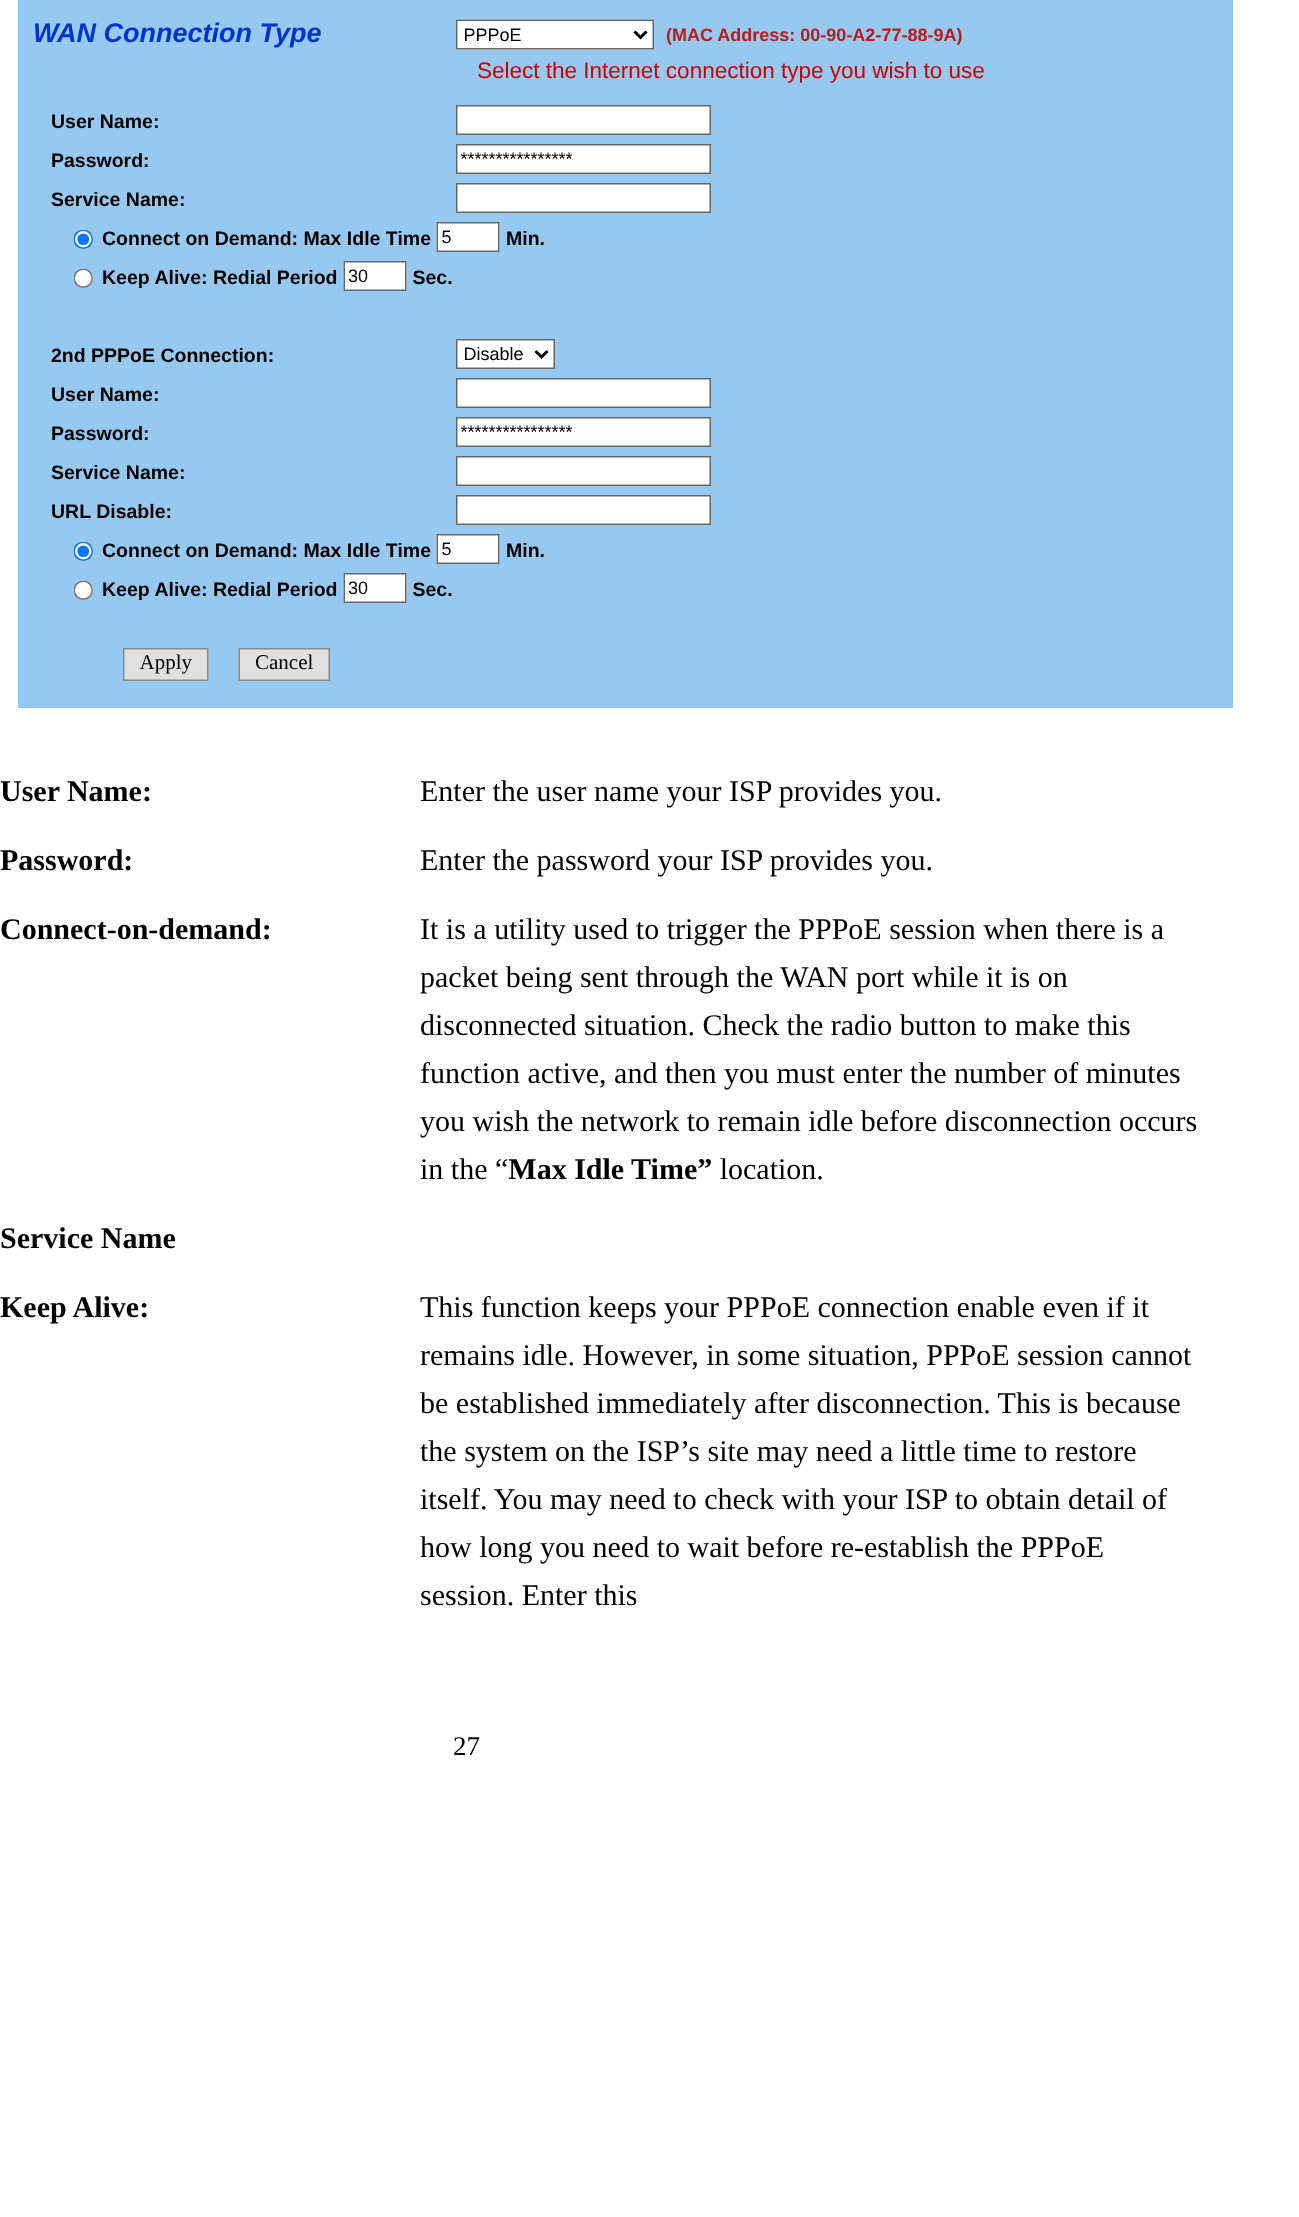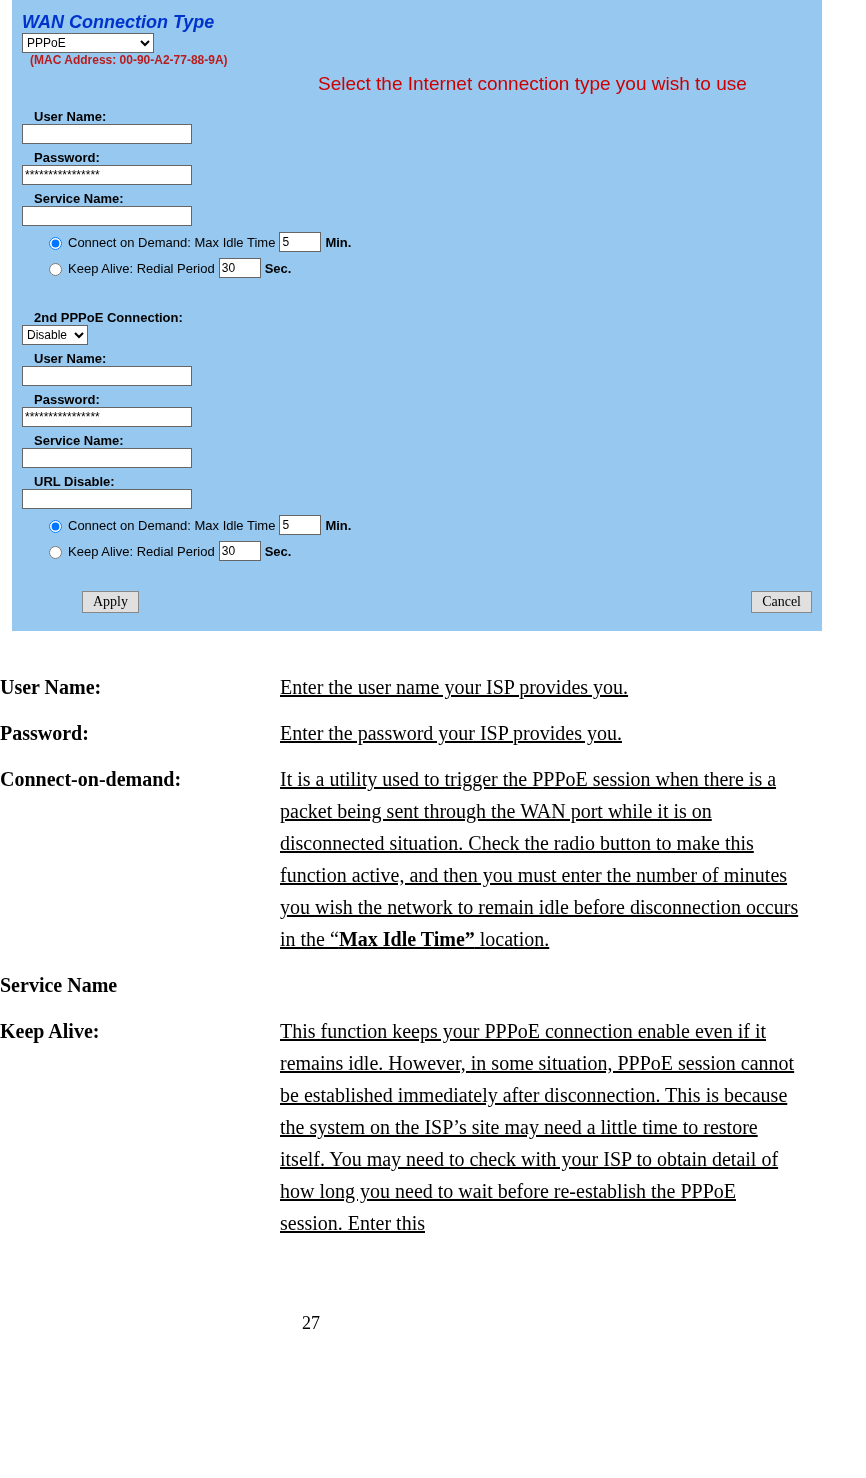--- a/index.html
+++ b/index.html
@@ -14,74 +14,73 @@
     width: 810px;
     margin: 0 0 0 12px;
     padding: 12px 10px 18px 10px;
     box-sizing: border-box;
     font-family: Arial, sans-serif;
     font-size: 13px;
     color: #000;
   }
   .row {
     display: flex;
-    align-items: flex-start;
+    align-items: center;
     margin-bottom: 6px;
-    flex-direction: column;
   }
   .wan-title {
     color: #0033cc;
     font-style: italic;
     font-weight: bold;
     font-size: 18px;
     width: 282px;
     padding-left: 0;
   }
   .mac {
     color: #b91c1c;
     font-weight: bold;
     font-size: 12px;
     margin-left: 8px;
   }
   .select-note {
     color: #cc0000;
-    font-size: 19px;
+    font-size: 15px;
     margin-left: 296px;
     margin-top: 2px;
     margin-bottom: 14px;
   }
   .label {
     font-weight: bold;
     width: 270px;
     padding-left: 12px;
   }
   .label2 {
-    font-weight: normal;
+    font-weight: bold;
     padding-left: 22px;
     text-align: right;
   }
   select, input[type=text], input[type=password] {
     font-family: Arial, sans-serif;
     font-size: 12px;
     background: #fff;
     border: 1px solid #666;
     box-sizing: border-box;
     height: 20px;
   }
   .med { width: 170px; }
   .small { width: 42px; }
   .sel-wan { width: 132px; }
   .sel-2nd { width: 66px; }
   .radio-row { padding-left: 22px; display:flex; align-items:center; gap:4px; margin-bottom:6px;}
   .radio-row input[type=radio] { margin-right: 2px; }
   .gap { height: 26px; }
   .btns {
     display: flex;
-    justify-content: space-between;
-    gap: 6px;
+    justify-content: flex-start;
+    gap: 20px;
     margin-top: 30px;
     margin-left: 60px;
   }
   .btns button {
     background: #e0e0e0;
     border: 1px solid #888;
     font-family: "Times New Roman", serif;
     font-size: 14px;
     padding: 1px 10px;
     height: 22px;
@@ -96,21 +95,20 @@
     display: flex;
     margin-bottom: 14px;
   }
   .def-term {
     font-weight: bold;
     width: 280px;
     flex-shrink: 0;
   }
   .def-desc {
     width: 520px;
-    text-decoration: underline;
   }
   .bold { font-weight: bold; margin-top: 36px; }
   .pagenum {
     text-align: right;
     font-size: 18px;
     margin-top: 40px;
     margin-left: 280px;
     width: 40px;
   }
 </style>

